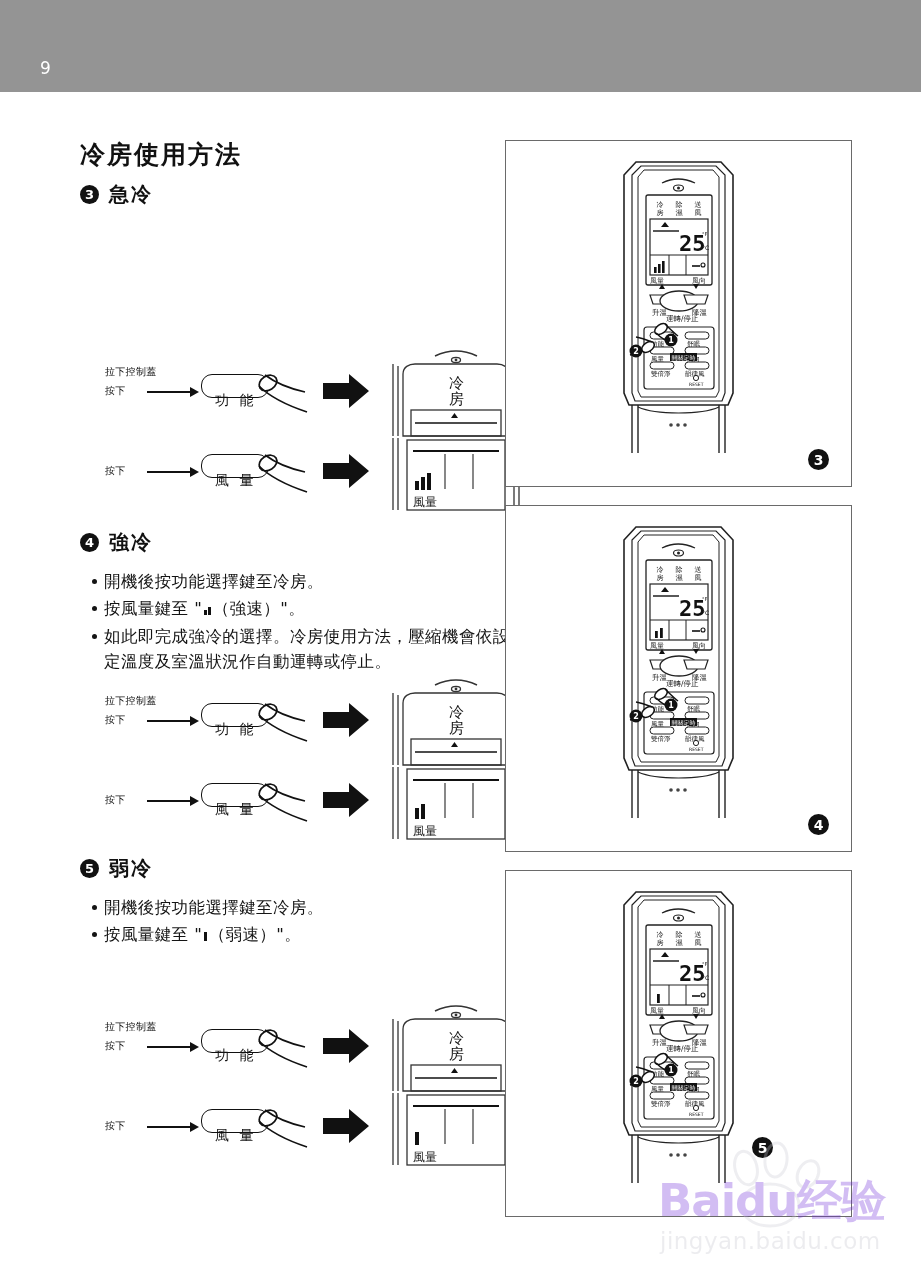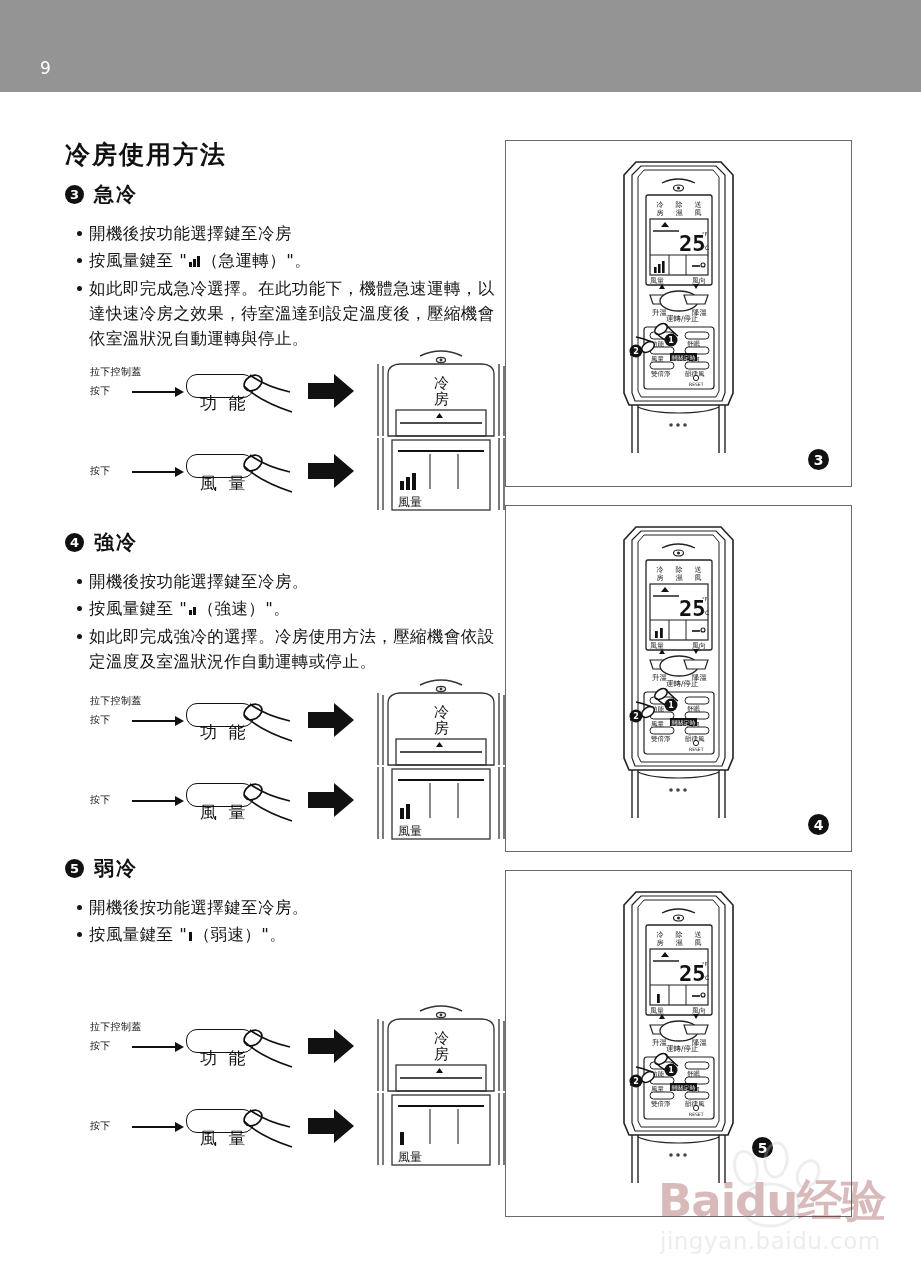--- a/index.html
+++ b/index.html
@@ -16,21 +16,21 @@
     position:absolute;left:0;top:0;width:921px;height:92px;
     background:#949494;
   }
   .header-pageno{
     position:absolute;left:40px;top:60px;
     color:#ffffff;font-size:17px;line-height:17px;
     letter-spacing:.5px;
   }
 
   
-  .left-col{position:absolute;left:0;top:92px;width:505px;height:1188px;}
+  .left-col{position:absolute;left:15px;top:92px;width:505px;height:1188px;}
 
   .section-title{
     position:absolute;left:65px;
     font-size:25px;font-weight:700;color:#111;
     letter-spacing:2px;
   }
   .step-head{
     position:absolute;left:65px;
     display:flex;align-items:center;gap:10px;
   }
@@ -74,21 +74,21 @@
   .arrow-line::after{
     content:"";position:absolute;right:-8px;top:-4px;
     border-left:9px solid #111;border-top:5px solid transparent;
     border-bottom:5px solid transparent;
   }
   .rc-button{
     position:absolute;width:66px;height:22px;
     border:1.6px solid #111;border-radius:11px;background:#fff;
   }
   .rc-button-label{
-    position:absolute;font-size:17px;color:#111;letter-spacing:3px;
+    position:absolute;font-size:14px;color:#111;letter-spacing:3px;
     white-space:nowrap;
   }
   .finger{position:absolute;width:58px;height:50px;}
 
   .big-arrow{position:absolute;width:46px;height:34px;}
 
   .lcdbox{position:absolute;}
 
   
   .panel{
@@ -102,21 +102,21 @@
     display:flex;align-items:center;justify-content:center;line-height:1;
   }
 
   
   .watermark{
     position:absolute;left:600px;top:1140px;width:330px;height:130px;
     pointer-events:none;opacity:.30;
   }
   .wm-text{
     position:absolute;left:58px;top:38px;
-    font-size:45px;font-weight:700;color:#7f1d1d;
+    font-size:45px;font-weight:700;color:#6d28d9;
     letter-spacing:-1px;line-height:45px;text-align:right;
   }
   .wm-sub{
     position:absolute;left:60px;top:88px;
     font-size:23px;color:#c3c3cc;letter-spacing:.5px;
   }
   .wm-paw{position:absolute;left:120px;top:0px;}
   svg{display:block;overflow:visible;}
 </style>
 </head>
@@ -130,31 +130,20 @@
 
   <div class="left-col">
 
     <div class="section-title" style="top:46px;">冷房使用方法</div>
 
     <div class="step-head" style="top:89px;">
       <span class="step-badge">3</span>
       <span class="step-label">急冷</span>
     </div>
 
-    <div class="bullets" style="top:129px;">
-      <div class="bullet">開機後按功能選擇鍵至冷房</div>
-      <div class="bullet">
-        <span>按風量鍵至 "</span><span class="inlinefan"><span class="fan">
-              <i></i>
-              <i></i>
-              <i></i>
-            </span></span><span>（急運轉）"。</span>
-      </div>
-      <div class="bullet">如此即完成急冷選擇。在此功能下，機體急速運轉，以達快速冷房之效果，待室溫達到設定溫度後，壓縮機會依室溫狀況自動運轉與停止。</div>
-    </div>
 
     <div class="diagram" style="top:268px;">
       <div class="diag-caption" style="left:20px;top:3px;">拉下控制蓋</div>
       <div class="diag-caption" style="left:20px;top:22px;">按下</div>
       <div class="arrow-line" style="left:62px;top:31px;width:44px;"></div>
       <div class="rc-button" style="left:116px;top:14px;"></div>
       <div class="rc-button-label" style="left:130px;top:32px;">功 能</div>
       <div class="finger" style="left:168px;top:12px;">
         <svg width="58" height="50" viewBox="0 0 58 50">
           <ellipse cx="15" cy="11" rx="9.5" ry="7" fill="#fff" stroke="#111" stroke-width="1.7" transform="rotate(-32 15 11)"></ellipse>

